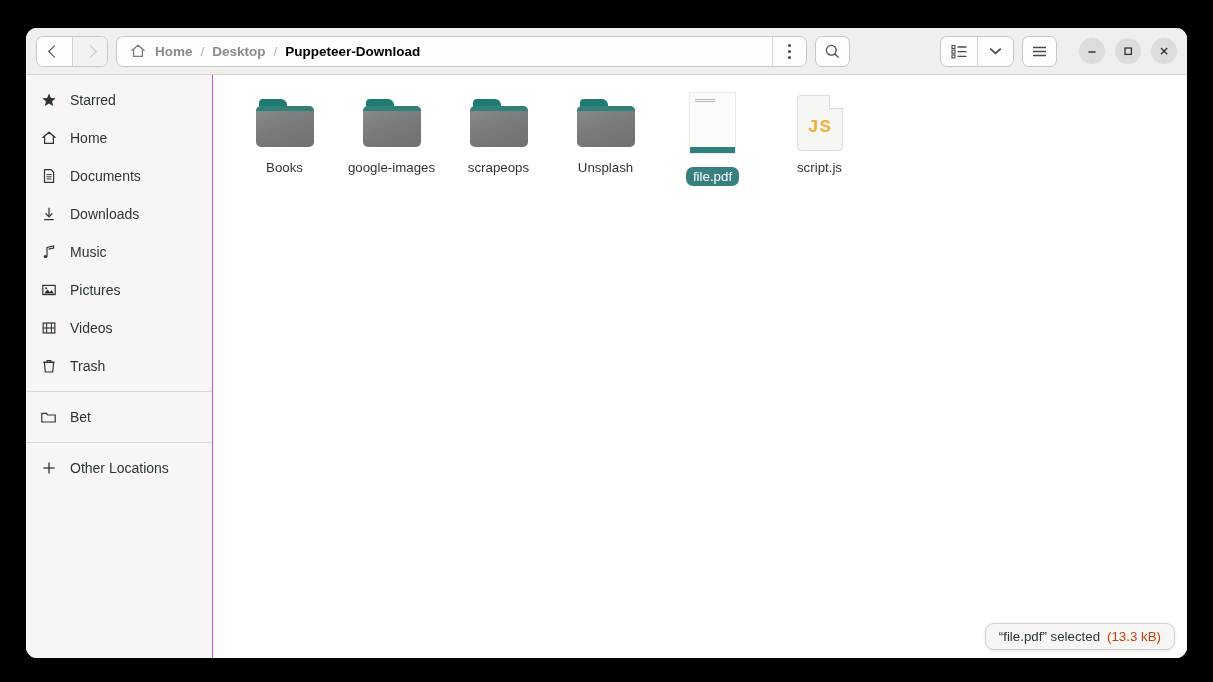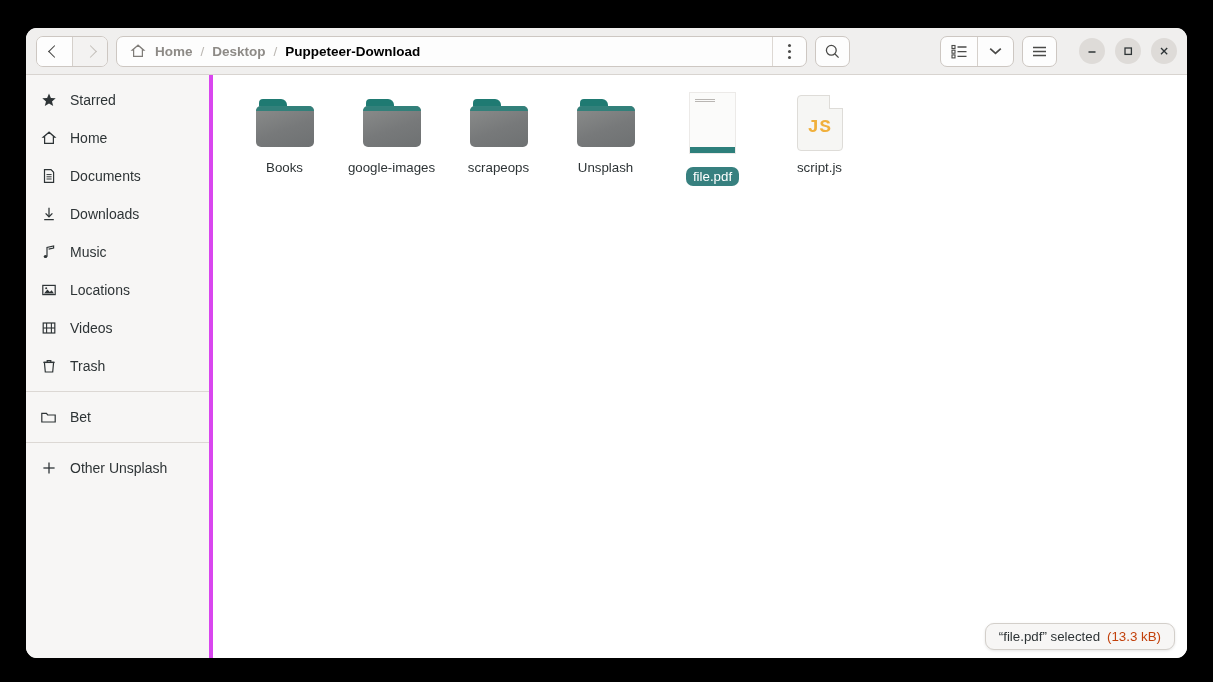--- a/index.html
+++ b/index.html
@@ -131,21 +131,21 @@
   }
 
   
   #body { flex:1; display:flex; min-height:0; position:relative; }
 
   
   #sidebar {
     width: 187px;
     min-width: 187px;
     background: #f7f6f5;
-    border-right: 4px solid #d946ef;
+    border-right: 1px solid #d946ef;
     padding-top: 6px;
   }
   .sb-item {
     height: 38px;
     display: flex;
     align-items: center;
     padding-left: 14px;
     gap: 13px;
     cursor: pointer;
   }
@@ -412,21 +412,21 @@
       </div>
 
       <div class="sb-item">
         <span class="sb-icon">
           <svg width="16" height="16" viewBox="0 0 16 16">
             <rect x="1.8" y="3.4" width="12.4" height="9.2" fill="none" stroke="#2e3436" stroke-width="1.2"></rect>
             <path d="M3 11.4 L6.4 7.6 L8.8 10 L10.6 8.2 L13 11.4 Z" fill="#2e3436"></path>
             <circle cx="5.2" cy="6.2" r="1" fill="#2e3436"></circle>
           </svg>
         </span>
-        <span class="sb-label">Locations</span>
+        <span class="sb-label">Pictures</span>
       </div>
 
       <div class="sb-item">
         <span class="sb-icon">
           <svg width="16" height="16" viewBox="0 0 16 16">
             <rect x="2.2" y="3" width="11.6" height="10" fill="none" stroke="#2e3436" stroke-width="1.2"></rect>
             <line x1="5.6" y1="3" x2="5.6" y2="13" stroke="#2e3436" stroke-width="1.1"></line>
             <line x1="10.4" y1="3" x2="10.4" y2="13" stroke="#2e3436" stroke-width="1.1"></line>
             <line x1="2.2" y1="8" x2="13.8" y2="8" stroke="#2e3436" stroke-width="1.1"></line>
           </svg>
@@ -458,21 +458,21 @@
 
       <div class="sb-sep"></div>
 
       <div class="sb-item">
         <span class="sb-icon">
           <svg width="16" height="16" viewBox="0 0 16 16">
             <line x1="8" y1="2.4" x2="8" y2="13.6" stroke="#2e3436" stroke-width="1.3"></line>
             <line x1="2.4" y1="8" x2="13.6" y2="8" stroke="#2e3436" stroke-width="1.3"></line>
           </svg>
         </span>
-        <span class="sb-label">Other Unsplash</span>
+        <span class="sb-label">Other Locations</span>
       </div>
     </div>
 
     <div id="filearea">
 
       <div class="fileitem">
         <div class="thumb">
           <div class="folder">
             <div class="tab"></div>
             <div class="body"></div>

